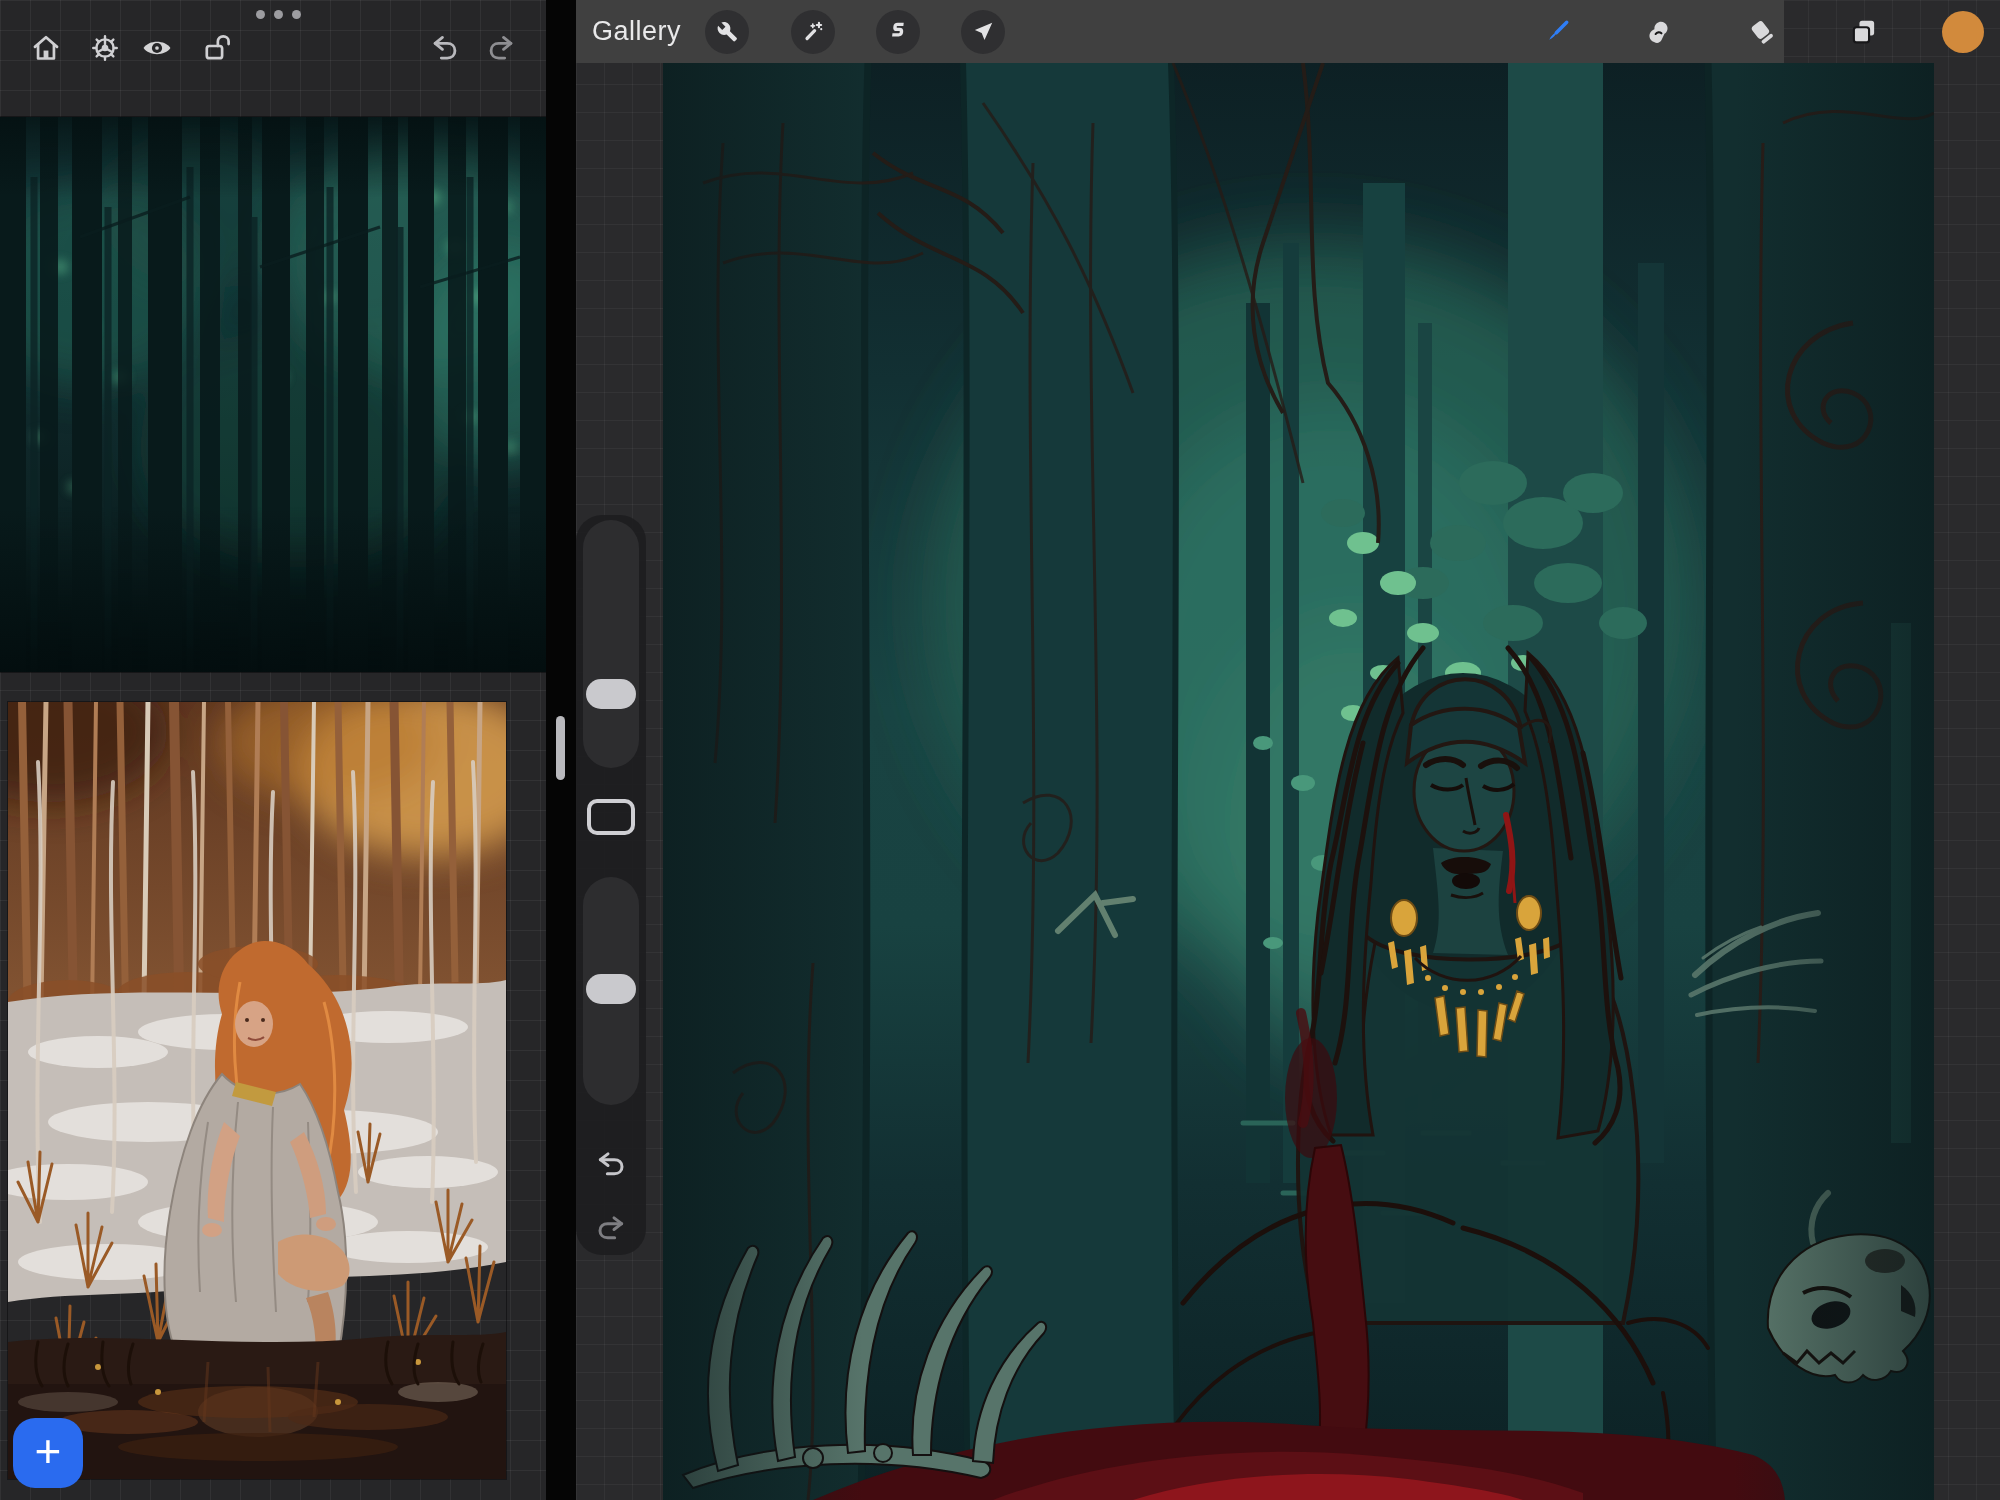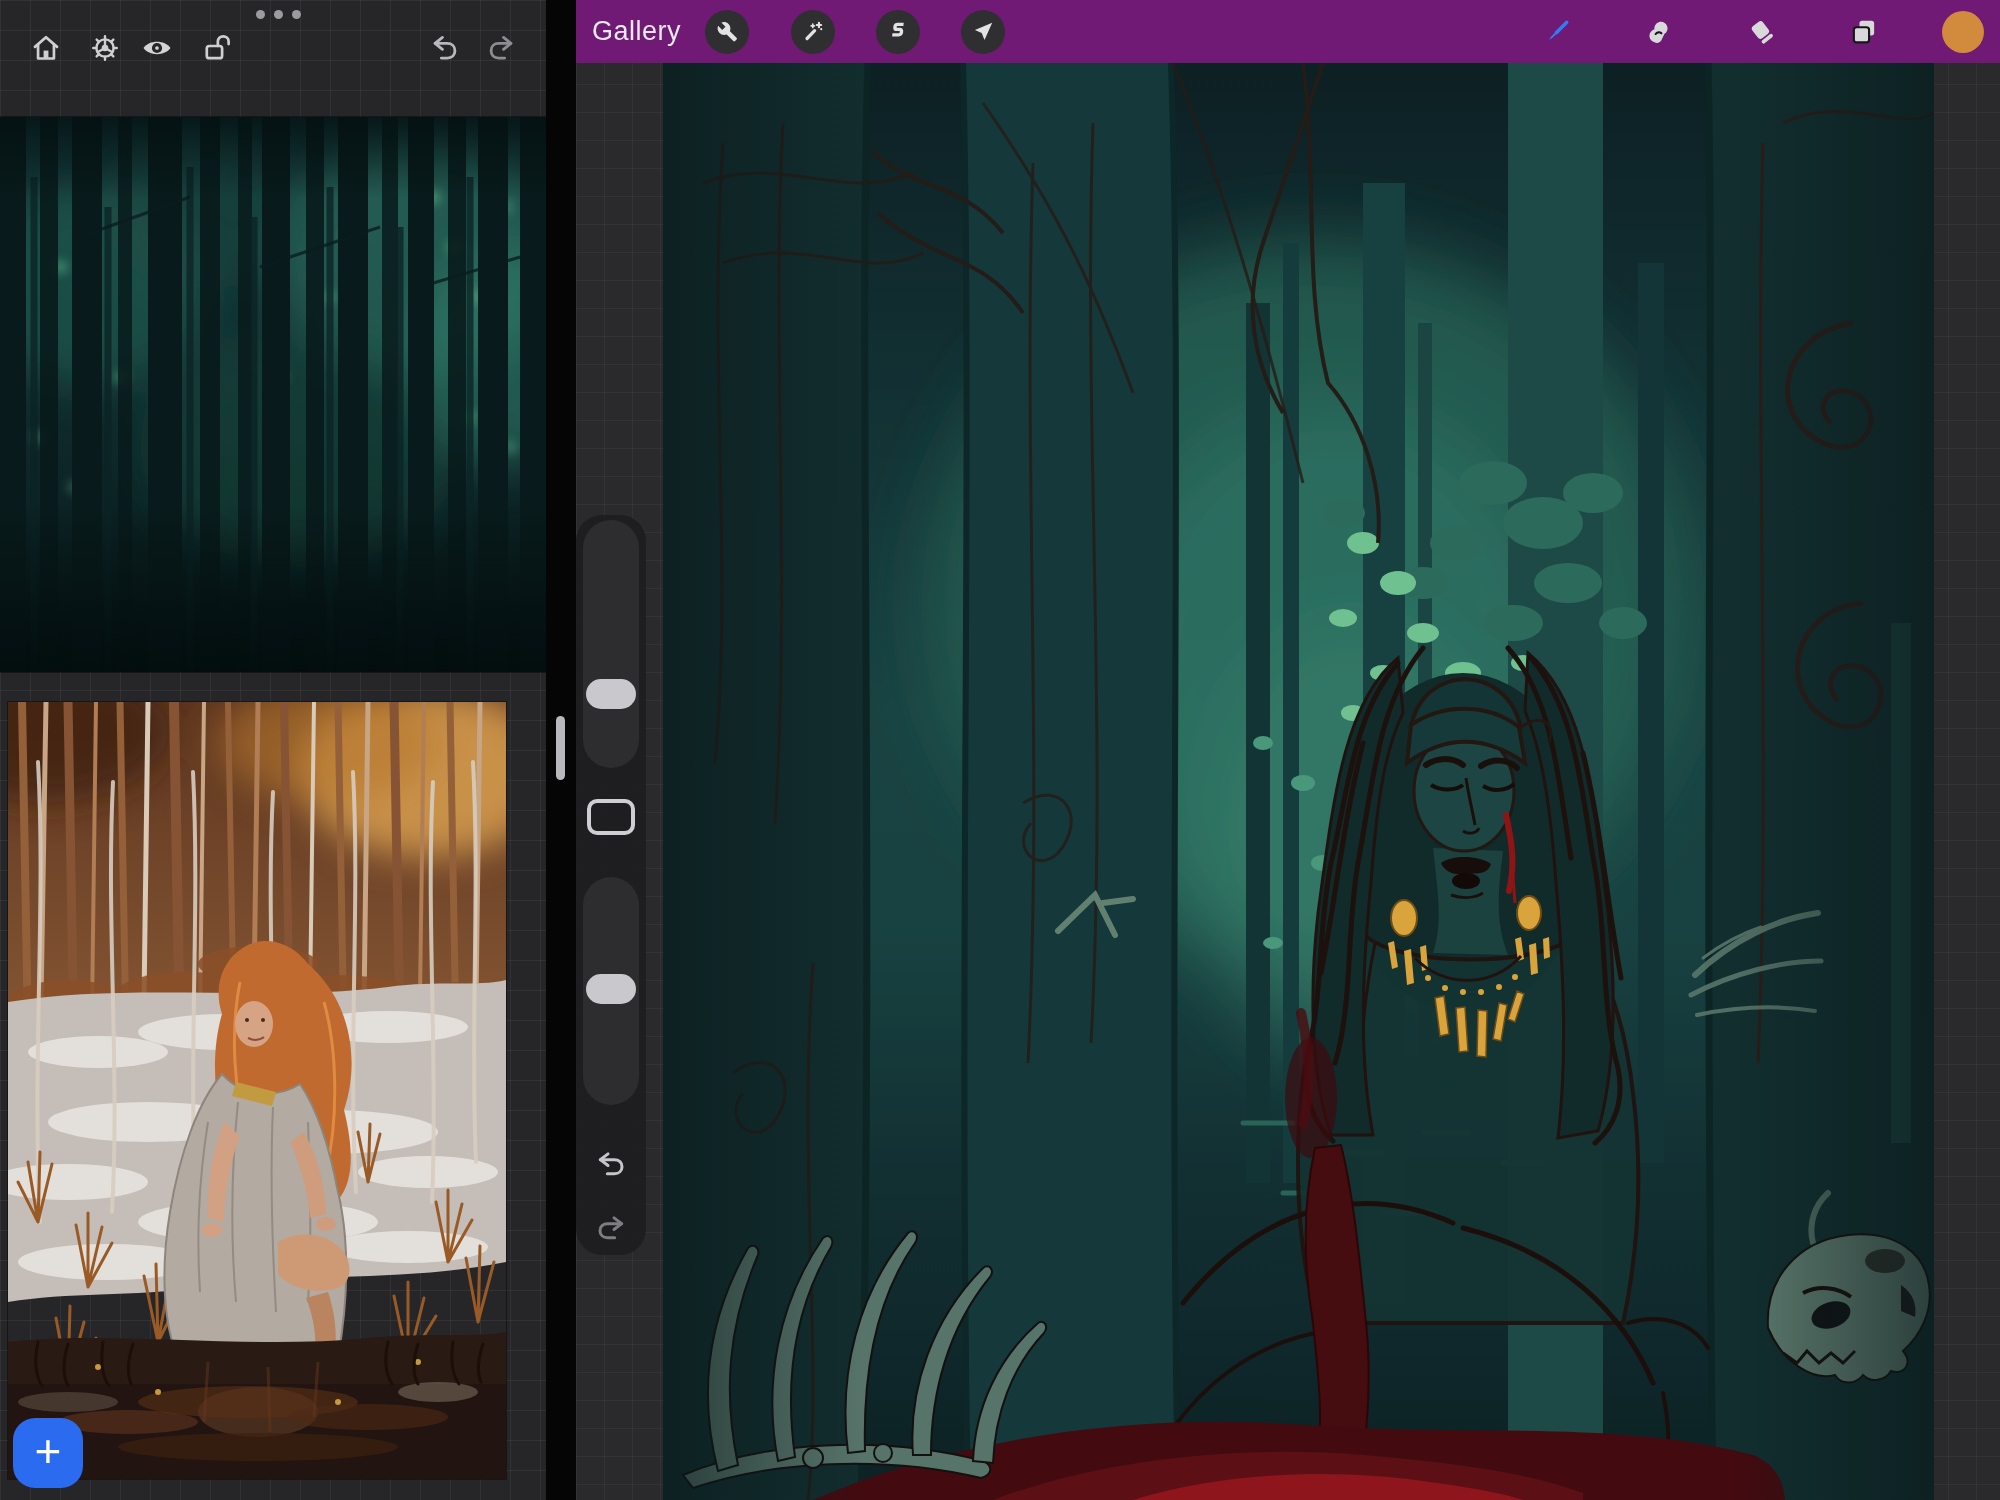--- a/index.html
+++ b/index.html
@@ -20,21 +20,21 @@
        align-items:center;justify-content:center;border:none;}
   #fab span{color:#fff;font-size:46px;font-weight:300;line-height:1;margin-top:-4px;}
   
   #divider{left:546px;top:0;width:30px;height:1500px;background:#050505;}
   #divider-handle{left:556px;top:716px;width:9px;height:64px;border-radius:5px;background:#b9b9bd;}
   
   #procreate{left:576px;top:0;width:1424px;height:1500px;background-color:#2a2a2c;
     background-image:linear-gradient(rgba(255,255,255,.045) 1px,transparent 1px),
                      linear-gradient(90deg,rgba(255,255,255,.045) 1px,transparent 1px);
     background-size:28px 28px;}
-  #topbar{left:576px;top:0;width:1424px;height:63px;background:#701a75;text-align:center;}
+  #topbar{left:576px;top:0;width:1208px;height:63px;background:#404040;text-align:center;}
   #gallery-label{left:16px;top:0;height:63px;display:flex;align-items:center;
      color:#e9e9ea;font-size:27px;letter-spacing:.5px;}
   .circ-btn{width:44px;height:44px;border-radius:50%;background:#2f2f31;top:10px;
      display:flex;align-items:center;justify-content:center;color:#e2e2e4;}
   .circ-btn svg{width:26px;height:26px;display:block;}
   .flat-btn{width:40px;height:40px;top:12px;display:flex;align-items:center;justify-content:center;color:#d9d9db;}
   .flat-btn svg{width:32px;height:32px;display:block;}
   #color-swatch{width:42px;height:42px;border-radius:50%;top:11px;background:#d28a3c;}
   
   #sidebar{left:576px;top:515px;width:70px;height:740px;border-radius:26px;background:rgba(30,30,32,.96);}

